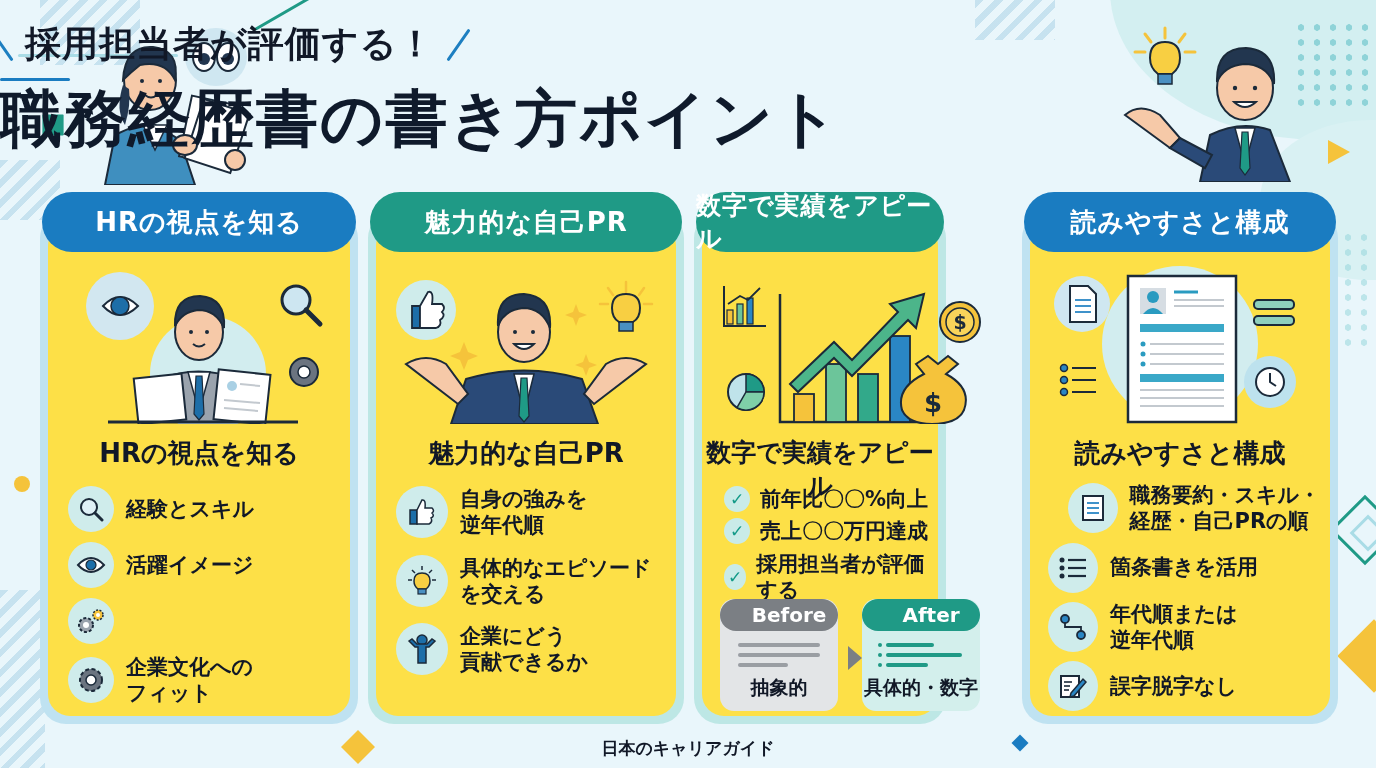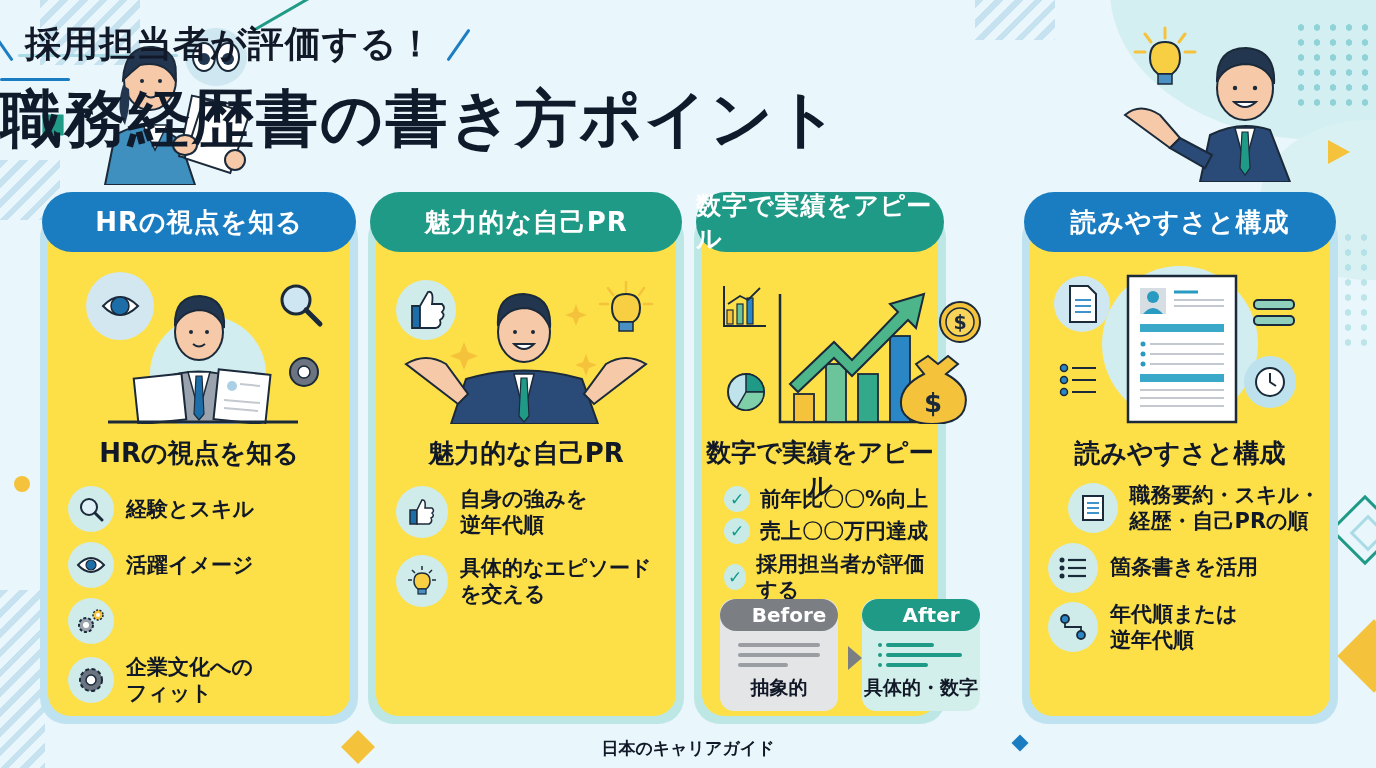--- a/index.html
+++ b/index.html
@@ -295,20 +295,30 @@
                 <line x1="25" y1="5" x2="22" y2="8"></line>
                 <line x1="1" y1="15" x2="5" y2="15"></line>
                 <line x1="25" y1="15" x2="29" y2="15"></line>
               </g>
               <path d="M15 8 Q23 8 23 16 Q23 21 19 24 L11 24 Q7 21 7 16 Q7 8 15 8 Z" fill="#f8cf42" stroke="#1b2a3a" stroke-width="1.5"></path>
               <rect x="11" y="24" width="8" height="5" fill="#4a90c2" stroke="#1b2a3a" stroke-width="1.2"></rect>
             </svg>
         </span>
         <span class="item-text" style="white-space:pre-line;">具体的なエピソード
 を交える</span>
+      </div>
+      <div class="item">
+        <span class="icon-circle" style="width:52px;height:52px;flex-basis:52px;">
+          <svg width="32" height="32" viewBox="0 0 32 32">
+              <circle cx="16" cy="7" r="5" fill="#1d6ea8" stroke="#1b2a3a" stroke-width="1.5"></circle>
+              <path d="M3 8 L9 14 L12 14 L12 30 L20 30 L20 14 L23 14 L29 8 L26 6 L21 11 L11 11 L6 6 Z" fill="#1d6ea8" stroke="#1b2a3a" stroke-width="1.5"></path>
+            </svg>
+        </span>
+        <span class="item-text" style="white-space:pre-line;">企業にどう
+貢献できるか</span>
       </div>
     </div>
   </div>
 </div>
 
 <div class="card" style="left:694px;width:252px;background:#bde7e5;">
   <div class="card-inner">
     <div class="card-pill" style="background:#1f9a86;left:-6px;right:-6px;font-size:25px;">数字で実績をアピール</div>
     <div class="card-illus">
       <svg width="300" height="160" viewBox="0 0 300 160">
@@ -464,17 +474,31 @@
         <span class="icon-circle" style="width:50px;height:50px;flex-basis:50px;">
           <svg width="28" height="28" viewBox="0 0 28 28">
               <circle cx="6" cy="6" r="4" fill="#2a86c4" stroke="#1b2a3a" stroke-width="1.8"></circle>
               <path d="M6 10 L6 14 L22 14 L22 18" fill="none" stroke="#1b2a3a" stroke-width="1.8"></path>
               <circle cx="22" cy="22" r="4" fill="#2a86c4" stroke="#1b2a3a" stroke-width="1.8"></circle>
             </svg>
         </span>
         <span class="item-text" style="white-space:pre-line;font-family:Liberation Serif, serif;">年代順または
 逆年代順</span>
       </div>
+      <div class="item">
+        <span class="icon-circle" style="width:50px;height:50px;flex-basis:50px;">
+          <svg width="28" height="26" viewBox="0 0 28 26">
+              <rect x="2" y="3" width="18" height="21" fill="#fff" stroke="#1b2a3a" stroke-width="2"></rect>
+              <g stroke="#1b2a3a" stroke-width="1.6">
+                <line x1="5" y1="9" x2="13" y2="9"></line>
+                <line x1="5" y1="13" x2="11" y2="13"></line>
+                <line x1="5" y1="17" x2="10" y2="17"></line>
+              </g>
+              <path d="M12 20 L24 6 L27 9 L15 23 L11 24 Z" fill="#2a86c4" stroke="#1b2a3a" stroke-width="1.5"></path>
+            </svg>
+        </span>
+        <span class="item-text">誤字脱字なし</span>
+      </div>
     </div>
   </div>
 </div>
 
 <div class="footer">日本のキャリアガイド</div>
 
 </body></html>

